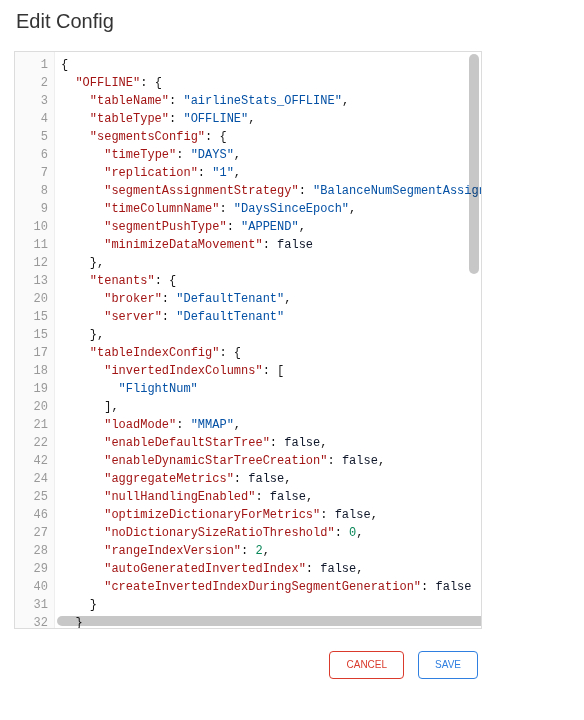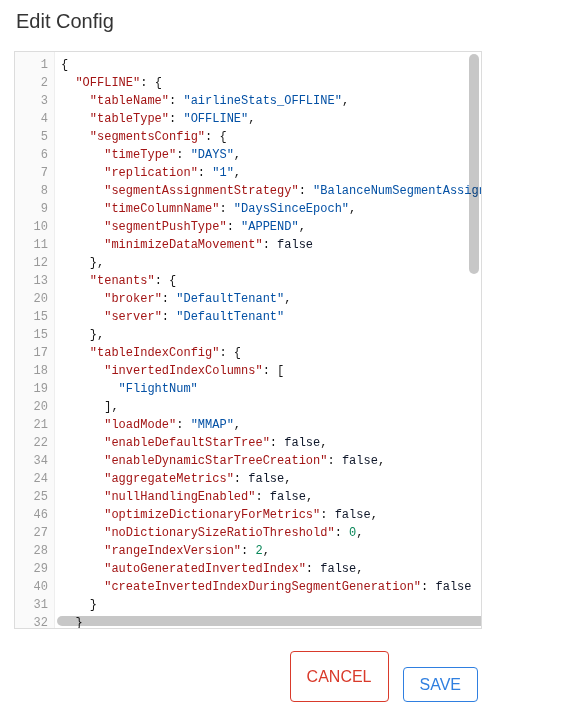--- a/index.html
+++ b/index.html
@@ -96,36 +96,35 @@
   .tok-punct { color: #171717; }     
 
   .actions {
     display: flex;
     justify-content: flex-end;
     gap: 14px;
     margin-top: 22px;
     padding-right: 4px;
   }
   .btn {
-    font-size: 16px;
+    font-size: 10px;
     padding: 7px 16px;
     border-radius: 4px;
     background: #fff;
     cursor: pointer;
     font-family: inherit;
     line-height: 1.2;
   }
   .btn-cancel {
     border: 1px solid #d93a2b;
     color: #d93a2b;
   }
   .btn-save {
     border: 1px solid #2f7fe0;
     color: #2f7fe0;
-    margin-top: 16px;
   }
 </style>
 </head>
 <body>
 
 <div class="dialog">
   <h2 class="title">Edit Config</h2>
 
   <div class="editor-frame">
     <div class="gutter" id="gutter">
@@ -144,21 +143,21 @@
         <div class="gutter-line">13</div>
         <div class="gutter-line">20</div>
         <div class="gutter-line">15</div>
         <div class="gutter-line">15</div>
         <div class="gutter-line">17</div>
         <div class="gutter-line">18</div>
         <div class="gutter-line">19</div>
         <div class="gutter-line">20</div>
         <div class="gutter-line">21</div>
         <div class="gutter-line">22</div>
-        <div class="gutter-line">34</div>
+        <div class="gutter-line">42</div>
         <div class="gutter-line">24</div>
         <div class="gutter-line">25</div>
         <div class="gutter-line">46</div>
         <div class="gutter-line">27</div>
         <div class="gutter-line">28</div>
         <div class="gutter-line">29</div>
         <div class="gutter-line">40</div>
         <div class="gutter-line">31</div>
         <div class="gutter-line">32</div>
       </div>

